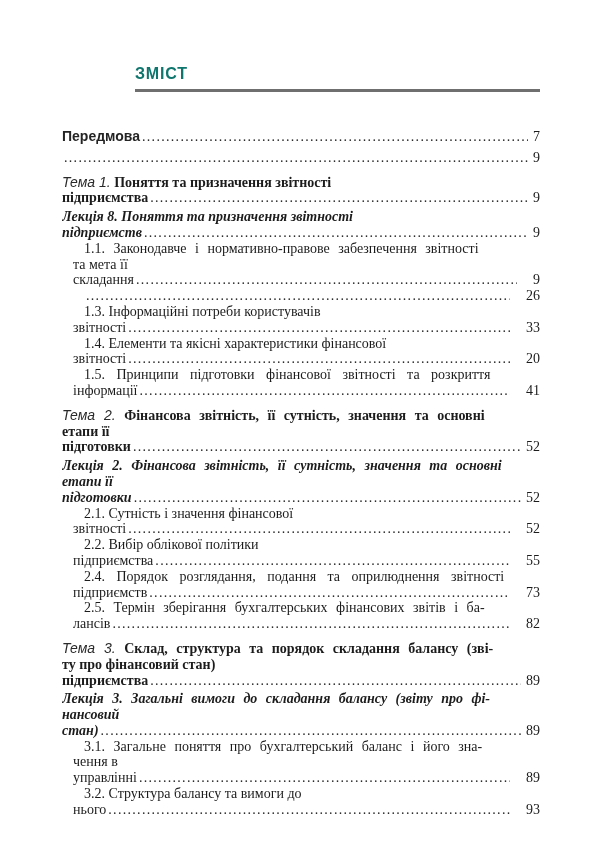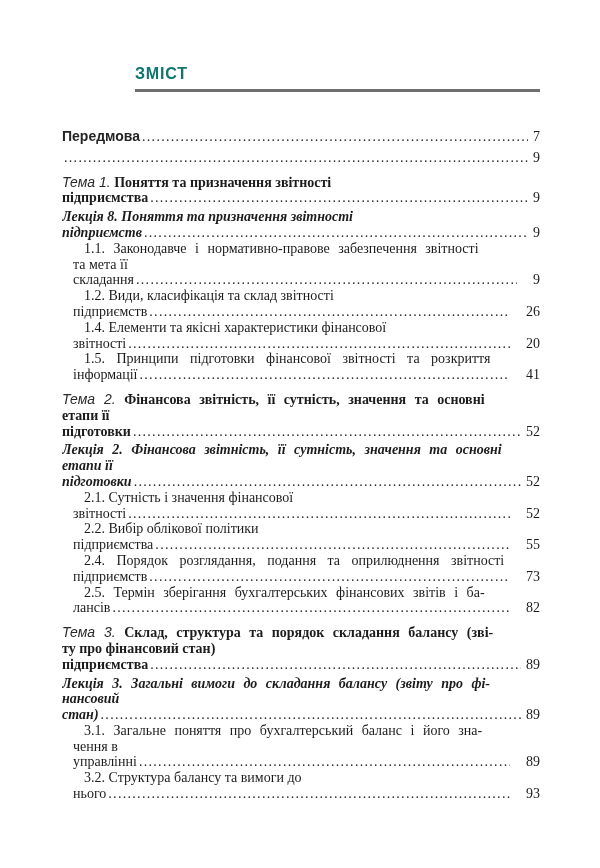--- a/index.html
+++ b/index.html
@@ -94,22 +94,23 @@
 
     <div class="e sans part"><span class="dots"></span><span class="pg">9</span></div>
 
     <div class="e tema"><span class="t pfx">Тема 1.</span><span class="t rest"> Поняття та призначення звітності підприємства</span><span class="dots"></span><span class="pg">9</span></div>
 
     <div class="e lekcia"><span class="t">Лекція 8. Поняття та призначення звітності підприємств</span><span class="dots"></span><span class="pg">9</span></div>
 
     <div class="e sub st"><span class="t">1.1. Законодавче і нормативно-правове забезпечення звітності
 та мета її складання</span><span class="dots"></span><span class="pg">9</span></div>
 
-    <div class="e sub"><span class="t">1.2. Види, класифікація та склад звітності підприємств</span><span class="dots"></span><span class="pg">26</span></div>
+    <div class="e sub"><span class="dots"></span><span class="pg">26</span></div>
 
+    <div class="e sub"><span class="t">1.3. Інформаційні потреби користувачів звітності</span><span class="dots"></span><span class="pg">33</span></div>
 
     <div class="e sub"><span class="t">1.4. Елементи та якісні характеристики фінансової звітності</span><span class="dots"></span><span class="pg">20</span></div>
 
     <div class="e sub st2"><span class="t">1.5. Принципи підготовки фінансової звітності та розкриття
 інформації</span><span class="dots"></span><span class="pg">41</span></div>
 
     <div class="e tema st"><span class="t pfx">Тема 2.</span><span class="t rest"> Фінансова звітність, її сутність, значення та основні
 етапи її підготовки</span><span class="dots"></span><span class="pg">52</span></div>
 
     <div class="e lekcia st"><span class="t">Лекція 2. Фінансова звітність, її сутність, значення та основні

